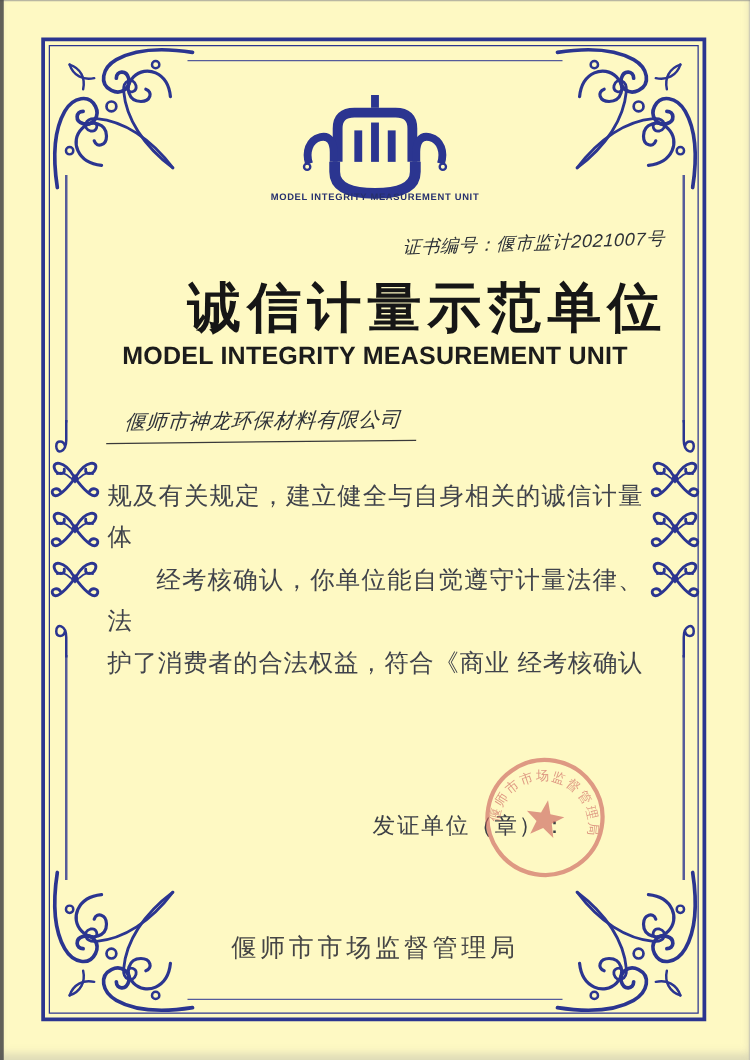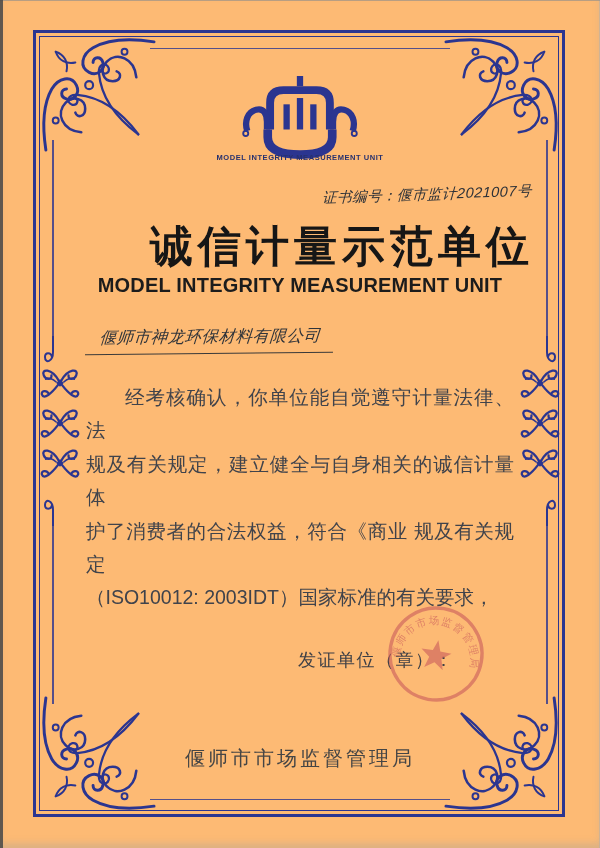--- a/index.html
+++ b/index.html
@@ -1,18 +1,18 @@
 <!DOCTYPE html>
 <html><head>
 <meta charset="utf-8">
 <style>
   html,body{margin:0;padding:0;background:#ffffff;}
   .page{
     position:relative;width:600px;height:848px;overflow:hidden;
-    background:#fdba74;
+    background:#fef9c3;
     font-family:"Liberation Sans","DejaVu Sans",sans-serif;
     box-shadow:inset 3px 0 0 rgba(70,70,70,.85), inset 0 1px 0 rgba(140,140,140,.6),
                inset -1px 0 0 rgba(175,175,175,.5), inset 0 -5px 7px rgba(160,160,160,.35);
   }
   
   .frame-outer{position:absolute;left:33px;top:30px;width:526px;height:781px;
     border:3px solid #2b3590;}
   .frame-inner{position:absolute;left:39px;top:36px;width:518px;height:773px;
     border:1.3px solid #2b3590;}
   .orn-line{position:absolute;background:#2b3590;opacity:.8;}
@@ -157,24 +157,23 @@
   <div class="logo-caption">MODEL INTEGRITY MEASUREMENT UNIT</div>
 
   <div class="cert-no">证书编号：偃市监计2021007号</div>
 
   <div class="title-zh">诚信计量示范单位</div>
   <div class="title-en">MODEL INTEGRITY MEASUREMENT UNIT</div>
 
   <div class="company">偃师市神龙环保材料有限公司</div>
 
   <div class="body-text">
+    <div class="jline">规及有关规定，建立健全与自身相关的诚信计量体</div>
     <div class="jline indent">经考核确认，你单位能自觉遵守计量法律、法</div>
-    <div class="jline">规及有关规定，建立健全与自身相关的诚信计量体</div>
-    <div class="jline">护了消费者的合法权益，符合《商业 规及有关规定</div>
-    <div>（ISO10012: 2003IDT）国家标准的有关要求，</div>
+    <div class="jline">护了消费者的合法权益，符合《商业 经考核确认</div>
   </div>
 
   <div class="issuer-label">发证单位（章）：</div>
 
   <div class="seal">
     <svg viewBox="0 0 112 112">
       <circle cx="56" cy="56" r="46" fill="none" stroke="#cc5f5c" stroke-width="3.4"></circle>
       <polygon points="56,42 52.2,52.7 40.8,53.1 49.8,60 46.6,70.9 56,64.5 65.4,70.9 62.2,60 71.2,53.1 59.8,52.7" fill="#cc5f5c"></polygon>
       <path id="sealTextArc" d="M 22 74 A 36 36 0 1 1 90 74" fill="none"></path>
       <text font-size="10.5" fill="#cc5f5c" letter-spacing="1.5" font-family="Liberation Sans, DejaVu Sans, sans-serif">

